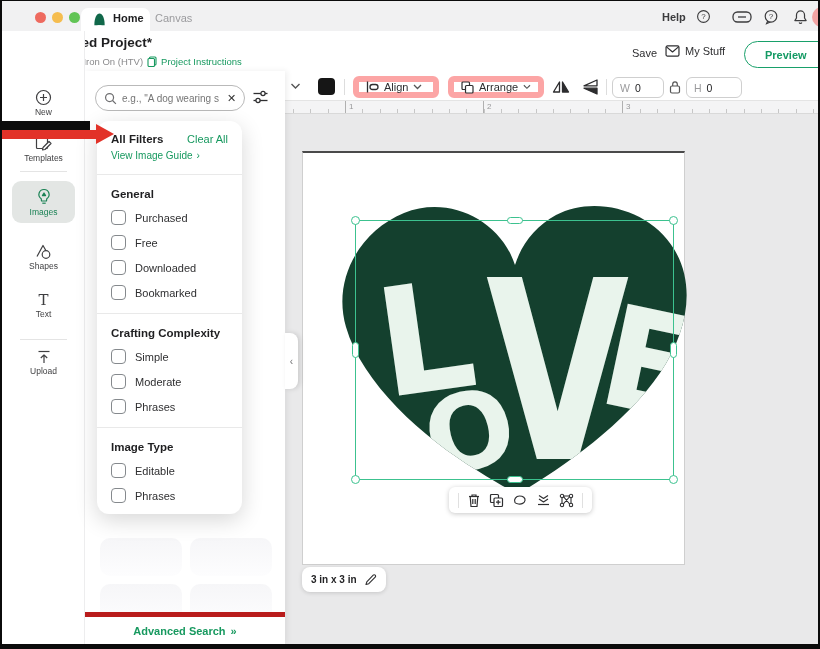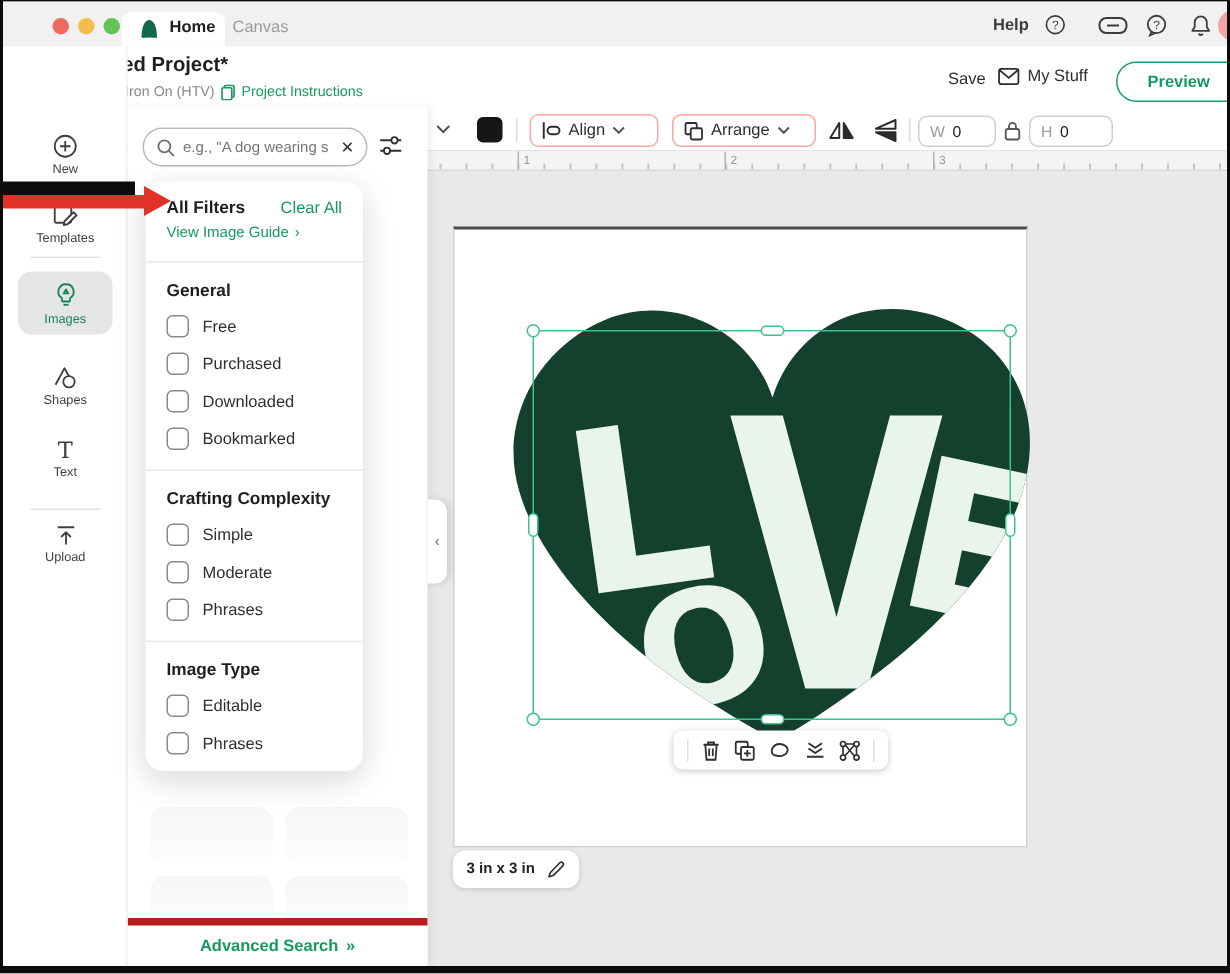--- a/index.html
+++ b/index.html
@@ -29,21 +29,21 @@
   .subtitle { color: #8a8a8c; }
   .green-link { color: #17995f; }
   .save-label { position: absolute; left: 630px; top: 46px; font-size: 11px; color: #2e2e30; }
   .mystuff { position: absolute; left: 663px; top: 44px; display: flex; align-items: center; gap: 5px; font-size: 11px; color: #2e2e30; text-align: center; }
   .preview-btn { position: absolute; left: 742px; top: 40px; width: 88px; height: 27px; border: 1.5px solid #18a06a; border-radius: 14px; background: #fff; display: flex; align-items: center; padding-left: 20px; font-size: 11px; font-weight: bold; color: #149a64; }
 
   
   .toolbar-line { position: absolute; left: 83px; right: 0; top: 99px; height: 1px; background: #e4e4e4; }
   .swatch { position: absolute; left: 316px; top: 77px; width: 17px; height: 17px; background: #161616; border-radius: 4px; }
   .vdiv { position: absolute; width: 1px; background: #ddd; }
-  .pill { position: absolute; top: 75px; height: 22px; border: 1px solid #fca5a5; border-radius: 6px; background: #fff; display: flex; align-items: center; gap: 5px; padding: 0 7px; font-size: 11px; color: #2e2e30; }
+  .pill { position: absolute; top: 75px; height: 22px; border: 6px solid #fca5a5; border-radius: 6px; background: #fff; display: flex; align-items: center; gap: 5px; padding: 0 7px; font-size: 11px; color: #2e2e30; }
   .field { position: absolute; top: 76px; height: 21px; border: 1px solid #cfcfcf; border-radius: 6px; background: #fff; display: flex; align-items: center; gap: 5px; padding: 0 7px; font-size: 10.5px; }
   .field .fl { color: #9a9a9c; }
   .field .fv { color: #232325; }
   .icbtn { position: absolute; top: 78px; color: #2c2c2e; }
 
   
   .ruler { position: absolute; left: 283px; right: 0; top: 100px; height: 13px; background: #f4f4f5; border-bottom: 1px solid #d9d9d9; }
   .ruler .ticks { position: absolute; left: 0; right: 0; bottom: 0; height: 4px;
     background: repeating-linear-gradient(90deg, #c6c6c6 0 1px, transparent 1px 17.33px); background-position: 8px 0; }
   .rmark { position: absolute; top: 0; bottom: 0; width: 1px; background: #b0b0b0; }
@@ -417,25 +417,25 @@
     </div>
     <div class="fguide">
       <span>View Image Guide</span>
       <span>›</span>
     </div>
     <div class="card-hr"></div>
 
     <div class="card-h">General</div>
     <label class="chk">
       <span class="box"></span>
+      <span class="lbl">Purchased</span>
+    </label>
+    <label class="chk">
+      <span class="box"></span>
       <span class="lbl">Free</span>
-    </label>
-    <label class="chk">
-      <span class="box"></span>
-      <span class="lbl">Purchased</span>
     </label>
     <label class="chk">
       <span class="box"></span>
       <span class="lbl">Downloaded</span>
     </label>
     <label class="chk">
       <span class="box"></span>
       <span class="lbl">Bookmarked</span>
     </label>
     <div class="card-hr"></div>

